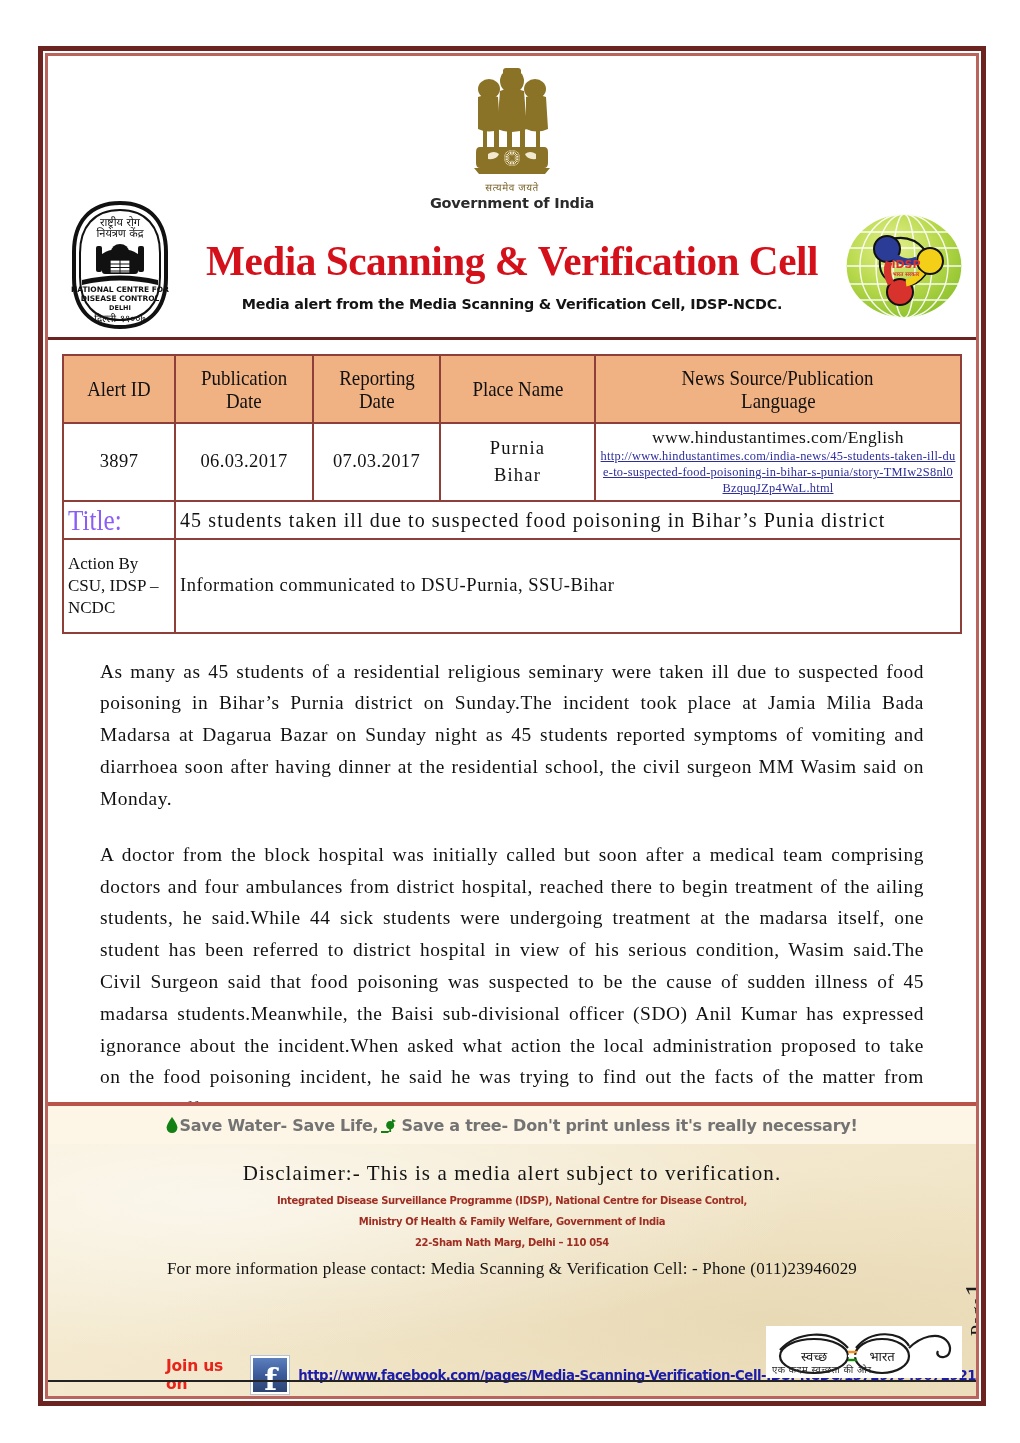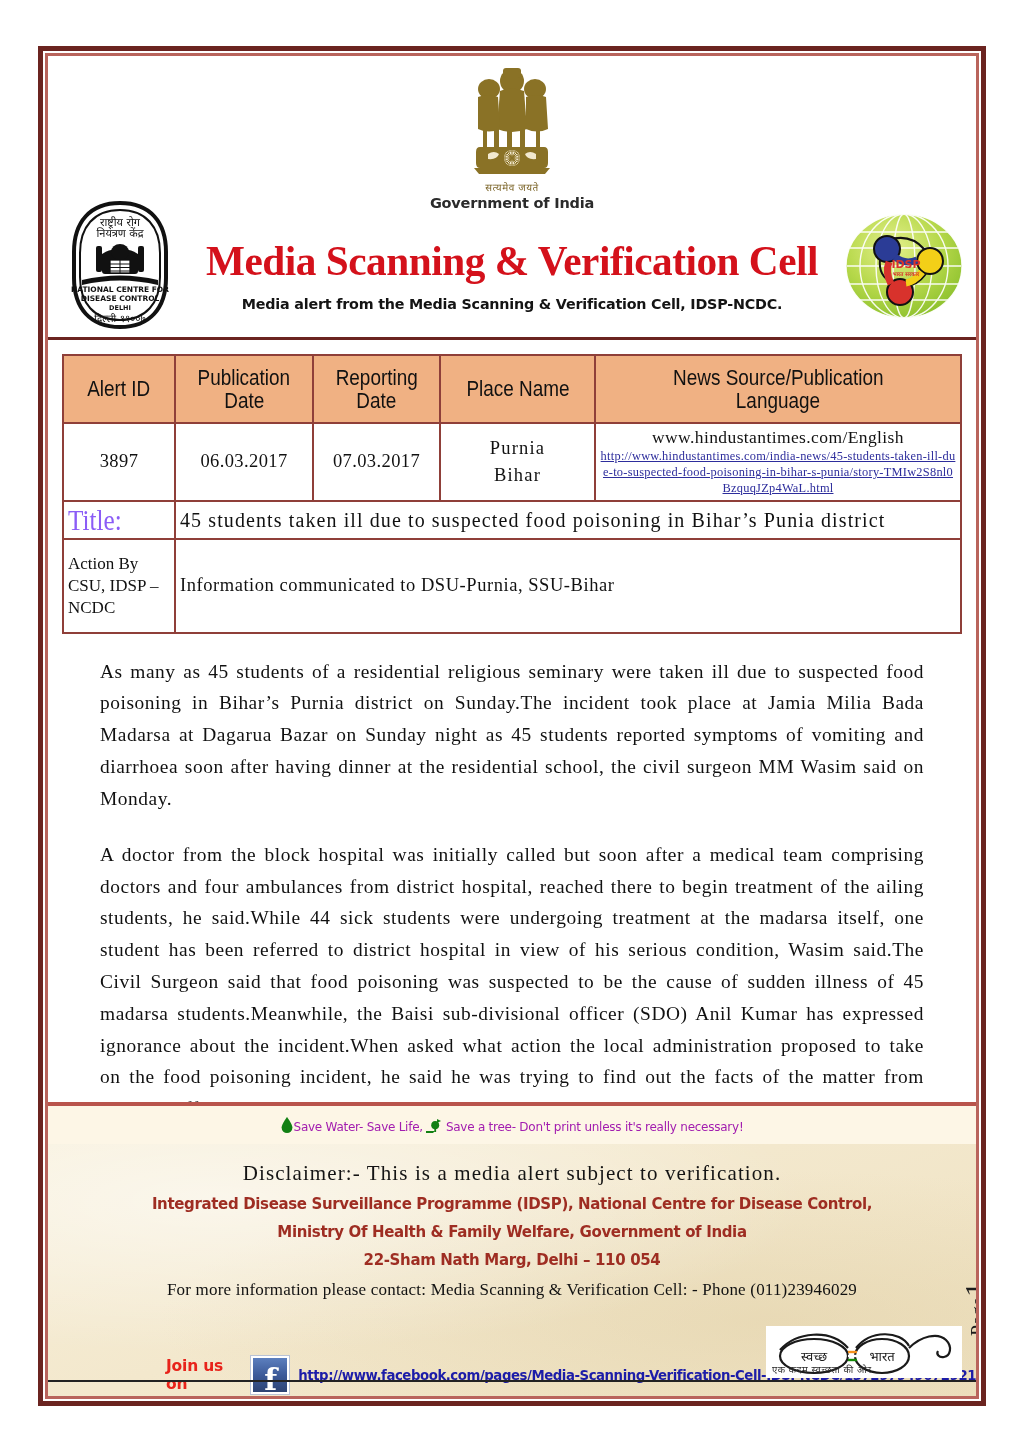--- a/index.html
+++ b/index.html
@@ -115,21 +115,21 @@
     border-collapse: collapse;
     table-layout: fixed;
   }
   table.alert td, table.alert th {
     border: 2px solid #8f3f39;
     vertical-align: middle;
     padding: 3px 4px;
   }
   th.hdr {
     background: #f0b183;
-    font-family: Liberation Sans, sans-serif;
+    font-family: Liberation Serif, serif;
     font-weight: 400;
     font-size: 22px;
     color: #111;
     text-align: center;
     line-height: 1.06;
     height: 60px;
     transform: none;
   }
   th.hdr span { display: inline-block; transform: scaleX(0.86); }
   td.val {
@@ -214,23 +214,23 @@
     border-top: 4px solid #b9544c;
     border-bottom: 4px solid #b9544c;
     background: #fdf6e6;
     height: 38px;
     display: flex;
     align-items: center;
     justify-content: center;
   }
   .green-text {
     font-family: "DejaVu Sans", sans-serif;
-    font-size: 12px;
-    font-weight: 400;
-    color: #a21caf;
+    font-size: 16px;
+    font-weight: 700;
+    color: #737373;
     letter-spacing: -0.25px;
     white-space: nowrap;
   }
   .drop-icon { display:inline-block; vertical-align:-2px; margin-right:1px; }
   .tree-icon { display:inline-block; vertical-align:-3px; margin:0 2px 0 3px; }
 
   
   .footer {
     position: absolute;
     left: 0; right: 0;
@@ -247,21 +247,21 @@
     font-family: "Liberation Serif", serif;
     font-size: 21px;
     letter-spacing: 1.1px;
     color: #141414;
     padding-top: 17px;
   }
   .org-line {
     text-align: center;
     font-family: "DejaVu Sans", sans-serif;
     font-weight: 700;
-    font-size: 15px;
+    font-size: 10px;
     color: #9e2d22;
     letter-spacing: -0.35px;
     margin-top: 9px;
   }
   .org-line.l2 { margin-top: 10px; }
   .org-line.l3 { margin-top: 10px; }
   .contact-line {
     text-align: center;
     font-family: "Liberation Serif", serif;
     font-size: 17px;

